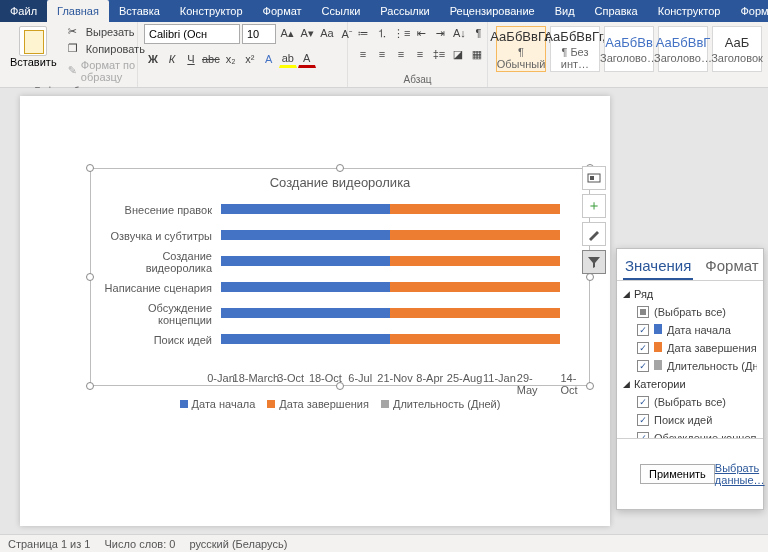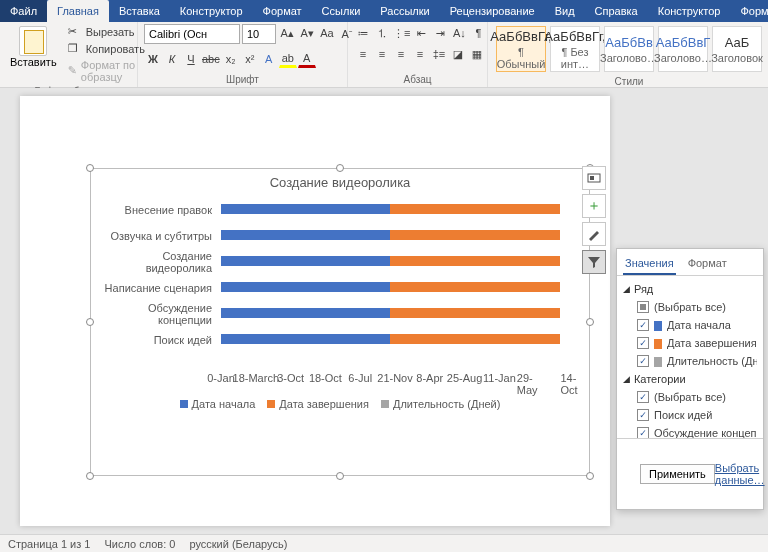--- a/index.html
+++ b/index.html
@@ -26,21 +26,21 @@
 .btnrow{display:flex;gap:1px}
 .rbtn{min-width:18px;height:18px;display:flex;align-items:center;justify-content:center;font-size:11px;color:#444;border:1px solid transparent}
 .styles{display:flex;gap:2px;padding:2px}
 .sbox{width:50px;height:46px;border:1px solid #d8d8d8;background:#fff;display:flex;flex-direction:column;align-items:center;justify-content:center;text-align:center;font-size:9px;color:#666}
 .sbox .prev{font-size:13px;color:#333;margin-bottom:2px}
 .sbox.sel{border-color:#f7b95e;background:#fff2dc}
 .sbox .prev.blue{color:#4472c4}
 
 .docarea{position:absolute;left:0;top:88px;right:0;bottom:18px;background:#e6e6e6;overflow:hidden}
 .page{position:absolute;left:20px;top:8px;width:590px;height:430px;background:#fff;box-shadow:0 0 6px rgba(0,0,0,.2)}
-.chartobj{position:absolute;left:70px;top:72px;width:500px;height:308px;border:1px solid #bdbdbd}
+.chartobj{position:absolute;left:70px;top:72px;width:500px;height:218px;border:1px solid #bdbdbd}
 .handles .h{position:absolute;width:8px;height:8px;border:1px solid #888;background:#fff;border-radius:50%}
 .handles .h.tl{left:-5px;top:-5px}.handles .h.tr{right:-5px;top:-5px}.handles .h.bl{left:-5px;bottom:-5px}.handles .h.br{right:-5px;bottom:-5px}
 .handles .h.tm{left:50%;top:-5px;margin-left:-4px}.handles .h.bm{left:50%;bottom:-5px;margin-left:-4px}
 .handles .h.ml{left:-5px;top:50%;margin-top:-4px}.handles .h.mr{right:-5px;top:50%;margin-top:-4px}
 .chart-title{text-align:center;font-size:13px;color:#595959;padding:6px 0}
 .plot{position:relative;margin:0 20px 0 130px;height:176px}
 .bar-row{position:relative;height:26px;display:flex;align-items:center}
 .bar-row .seg{height:10px}
 .bar-row .seg.s1{background:#4472c4}
 .bar-row .seg.s2{background:#ed7d31}
@@ -52,26 +52,26 @@
 .legend{text-align:center;font-size:10px;color:#595959;padding:4px 0}
 .legend .li{display:inline-flex;align-items:center;margin:0 6px}
 .legend .sw{width:8px;height:8px;margin-right:4px}
 
 .chartbtns{position:absolute;left:582px;top:78px;display:flex;flex-direction:column;gap:4px}
 .cbtn{width:24px;height:24px;background:#fff;border:1px solid #c8c8c8;display:flex;align-items:center;justify-content:center;font-size:14px;color:#555}
 .cbtn.sel{background:#e0e0e0;border-color:#888}
 
 .pane{position:absolute;right:4px;top:160px;width:148px;bottom:24px;background:#fff;border:1px solid #c0c0c0;box-shadow:0 2px 8px rgba(0,0,0,.2);display:flex;flex-direction:column}
 .ptabs{display:flex;border-bottom:1px solid #d0d0d0;padding:4px 6px 0;gap:10px}
-.ptab{padding:4px 2px;color:#666;font-size:11px}
+.ptab{padding:4px 2px;color:#666;font-size:15px}
 .ptab.active{color:#2b579a;border-bottom:2px solid #2b579a}
 .plist{flex:1;overflow-y:auto;padding:4px 6px}
 .pgroup{display:flex;align-items:center;gap:4px;padding:3px 0;font-size:11px;color:#333}
 .pgroup .tri{font-size:9px}
-.pitem{display:flex;align-items:flex-end;gap:5px;padding:3px 0 3px 14px;font-size:11px;color:#444;white-space:nowrap;overflow:hidden;text-overflow:ellipsis}
+.pitem{display:flex;align-items:flex-start;gap:5px;padding:3px 0 3px 14px;font-size:11px;color:#444;white-space:nowrap;overflow:hidden;text-overflow:ellipsis}
 .pitem .cb{width:12px;height:12px;border:1px solid #888;display:flex;align-items:center;justify-content:center;font-size:9px;color:#2b579a;flex:0 0 12px}
 .pitem .cb.ind{background:linear-gradient(#fff,#fff);position:relative}
 .pitem .cb.ind::after{content:"";position:absolute;left:2px;top:2px;right:2px;bottom:2px;background:#888}
 .pitem .csw{width:8px;height:10px;flex:0 0 8px}
 .pfoot{border-top:1px solid #d0d0d0;padding:23px;display:flex;justify-content:space-between;align-items:center}
 .pfoot .apply{border:1px solid #ababab;background:#fdfdfd;padding:3px 8px;font-size:11px}
 .pfoot .link{color:#2b579a;text-decoration:underline;font-size:11px}
 
 .status{position:absolute;left:0;right:0;bottom:0;height:18px;background:#f3f2f1;border-top:1px solid #d4d4d4;display:flex;align-items:center;gap:14px;padding:0 8px;font-size:10px;color:#555}
 </style>
@@ -140,21 +140,20 @@
         <div class="rbtn">
             <s>abc</s>
           </div>
         <div class="rbtn">x₂</div>
         <div class="rbtn">x²</div>
         <div class="rbtn" style="color:#4472c4">A</div>
         <div class="rbtn" style="border-bottom:3px solid #ffff00">ab</div>
         <div class="rbtn" style="border-bottom:3px solid #c00000">A</div>
       </div>
     </div>
-    <div class="glabel">Шрифт</div>
   </div>
   <div class="rgrp" style="width:140px">
     <div class="tools" style="flex-direction:column;gap:3px">
       <div class="btnrow">
         <div class="rbtn">≔</div>
         <div class="rbtn">⒈</div>
         <div class="rbtn">⋮≡</div>
         <div class="rbtn">⇤</div>
         <div class="rbtn">⇥</div>
         <div class="rbtn">A↓</div>
@@ -188,21 +187,20 @@
         </div>
         <div class="sbox">
           <div class="prev blue">АаБбВвГ</div>
           <div>Заголово…</div>
         </div>
         <div class="sbox">
           <div class="prev">АаБ</div>
           <div>Заголовок</div>
         </div>
       </div>
-    <div class="glabel">Стили</div>
   </div>
 </div>
 
 <div class="docarea">
   <div class="page">
     <div class="chartobj">
       <div class="handles">
         <div class="h tl"></div>
           <div class="h tm"></div>
           <div class="h tr"></div>

